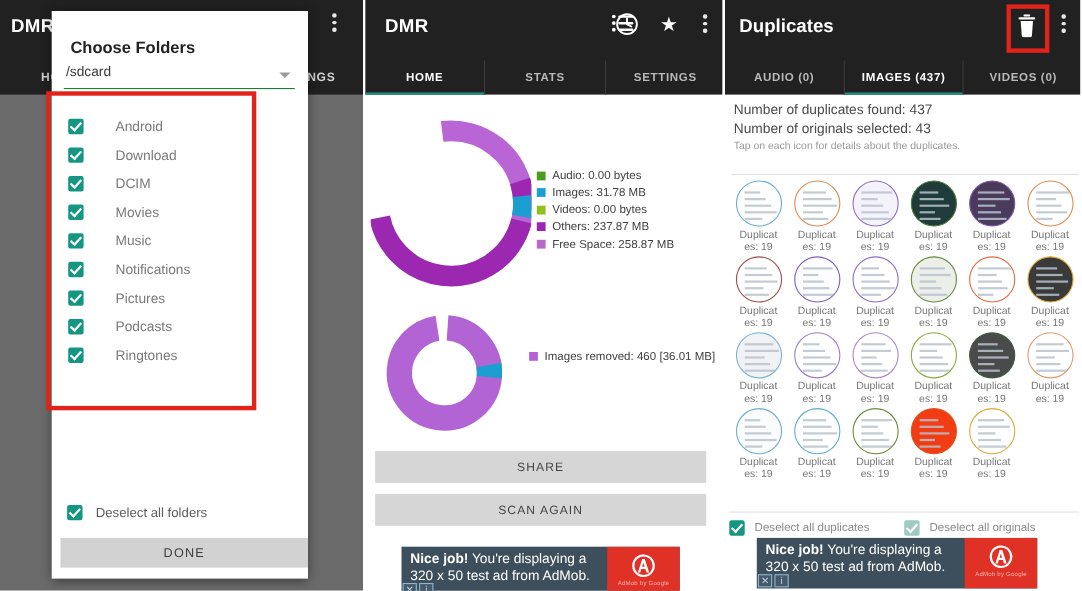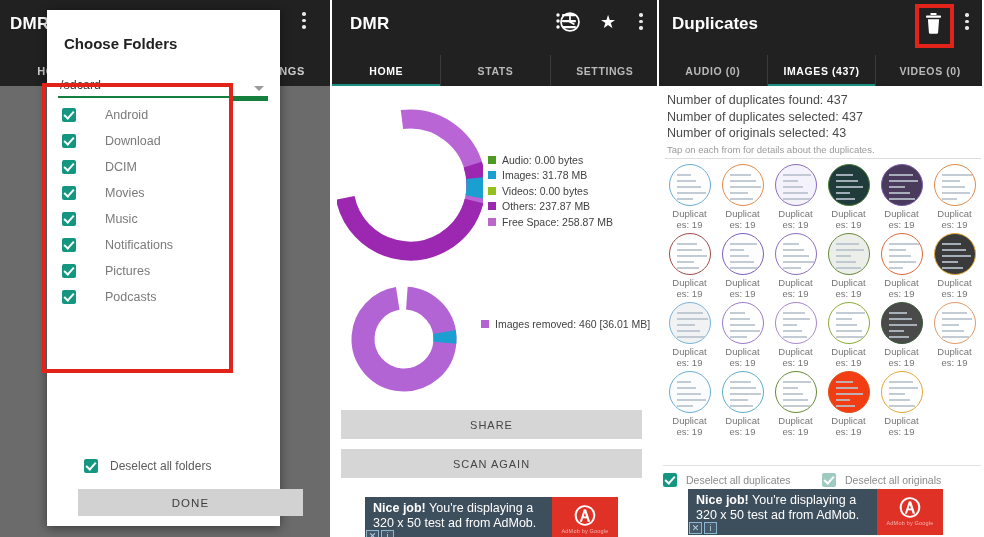--- a/index.html
+++ b/index.html
@@ -20,39 +20,39 @@
   .kdot { width:3.5px; height:3.5px; border-radius:50%; background:#e8e8e8; margin-bottom:3px; }
   .pl-tabs { position:absolute; left:0; top:56px; width:330px; height:30px; display:flex; }
   .pl-tab { flex:1; color:#cfcfcf; font-size:11px; font-weight:bold; letter-spacing:.6px;
             display:flex; align-items:center; justify-content:center; }
 
   
   .dialog { position:absolute; left:47px; top:10px; width:233px; height:516px;
             background:#ffffff; box-shadow:0 2px 10px rgba(0,0,0,.45); }
   .dlg-title { position:absolute; left:17px; top:25px; font-size:15px; font-weight:bold; color:#222; }
   .dlg-spinner { position:absolute; left:11px; top:47px; width:210px; height:24px;
-                 border-bottom:5px solid #15803d;margin-top:20px; }
+                 border-bottom:1px solid #15803d; }
   .dlg-spinner .val { position:absolute; left:2px; top:1px; font-size:12.5px; color:#3a3a3a; }
   .dlg-caret { position:absolute; right:4px; top:9px; width:0; height:0;
                border-left:5px solid transparent; border-right:5px solid transparent; border-top:5px solid #9a9a9a; }
 
   .folder-box { position:absolute; left:0; top:83px; width:191px; height:290px; }
   .folder-list { position:absolute; left:5px; top:5px; width:181px; height:280px; background:#fff;
                  padding-top:4px; }
   .redbox { position:absolute; border:4px solid #e2231a; }
   #redbox-folders { left:42px; top:83px; width:191px; height:290px; }
   #redbox-trash { left:915px; top:4px; width:39px; height:44px; border-width:4px; }
 
   .frow { height:26px; display:flex; align-items:center; padding-left:10px; }
   .cbox { width:14px; height:14px; border-radius:2px; background:#149680; position:relative; flex:0 0 auto; }
   .cbox:after { content:""; position:absolute; left:3.5px; top:1px; width:4px; height:8px;
                 border:solid #fff; border-width:0 2px 2px 0; transform:rotate(42deg); }
   .frow .flabel { margin-left:29px; font-size:12.5px; color:#7a7a7a; }
 
-  .dlg-bottom { position:absolute; left:0; bottom:0; width:241px;margin-left:23px; }
+  .dlg-bottom { position:absolute; left:0; bottom:0; width:241px; }
   .deselect-row { display:flex; align-items:center; padding:0 0 0 14px; height:30px; }
   .deselect-row .dlabel { margin-left:12px; font-size:12px; color:#5c5c5c; }
   .done-btn { margin:8px 8px 10px 8px; height:27px; background:#d2d2d2; color:#3d3d3d;
               font-size:11.5px; letter-spacing:1.1px; display:flex; align-items:center; justify-content:center; }
 
   
   .panel-mid { position:relative; width:327px; height:537px; background:#fff;
                border-left:2px solid #fff; overflow:hidden; }
   .pm-appbar { position:absolute; left:0; top:0; width:327px; height:86px; background:#212121; }
   .pm-title { position:absolute; left:18px; top:14px; color:#fff; font-size:17px; font-weight:bold; letter-spacing:.3px; }
@@ -184,20 +184,24 @@
               <span class="cbox"></span>
               <span class="flabel">Notifications</span>
             </div>
             <div class="frow">
               <span class="cbox"></span>
               <span class="flabel">Pictures</span>
             </div>
             <div class="frow">
               <span class="cbox"></span>
               <span class="flabel">Podcasts</span>
+            </div>
+            <div class="frow">
+              <span class="cbox"></span>
+              <span class="flabel">Ringtones</span>
             </div>
           </div>
       </div>
       <div class="dlg-bottom">
         <div class="deselect-row">
           <span class="cbox"></span>
           <span class="dlabel">Deselect all folders</span>
         </div>
         <div class="done-btn">DONE</div>
       </div>
@@ -317,23 +321,22 @@
     </g>
   </svg>
   <div class="pr-kebab">
     <div class="kdot"></div>
       <div class="kdot"></div>
       <div class="kdot"></div>
   </div>
 
   <div class="dup-info">
     <div class="dup-line">Number of duplicates found: 437</div>
-    <div class="dup-line">Number of duplicates selected: 437</div>
     <div class="dup-line">Number of originals selected: 43</div>
-    <div class="dup-hint">Tap on each from for details about the duplicates.</div>
+    <div class="dup-hint">Tap on each icon for details about the duplicates.</div>
   </div>
   <div class="dup-rule"></div>
 
   <div class="grid" id="thumb-grid">
       <div class="cell">
         <span class="thumb" style="border-color:#6aaed6;background:#fdfdfd">
           <span class="ln" style="top:9px;width:14px"></span>
           <span class="ln" style="top:15px;width:19px"></span>
           <span class="ln" style="top:21px;width:24px"></span>
           <span class="ln" style="top:27px;width:29px"></span>

